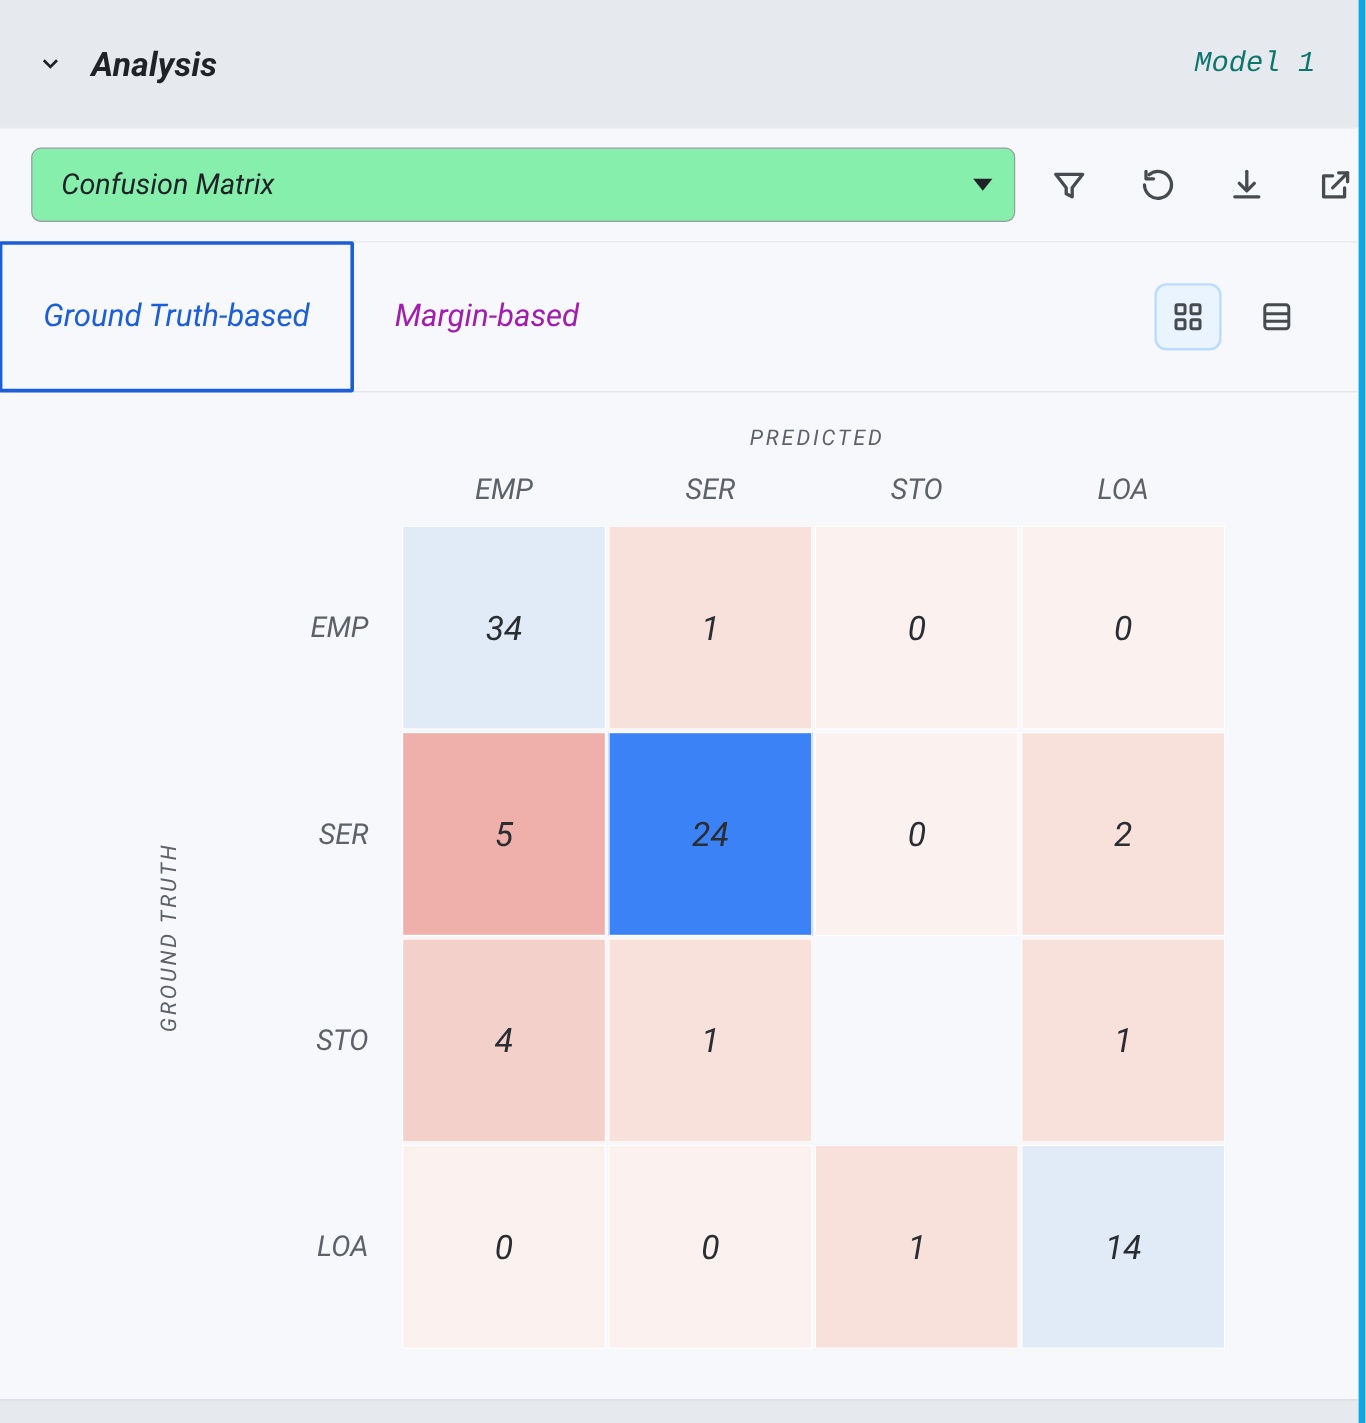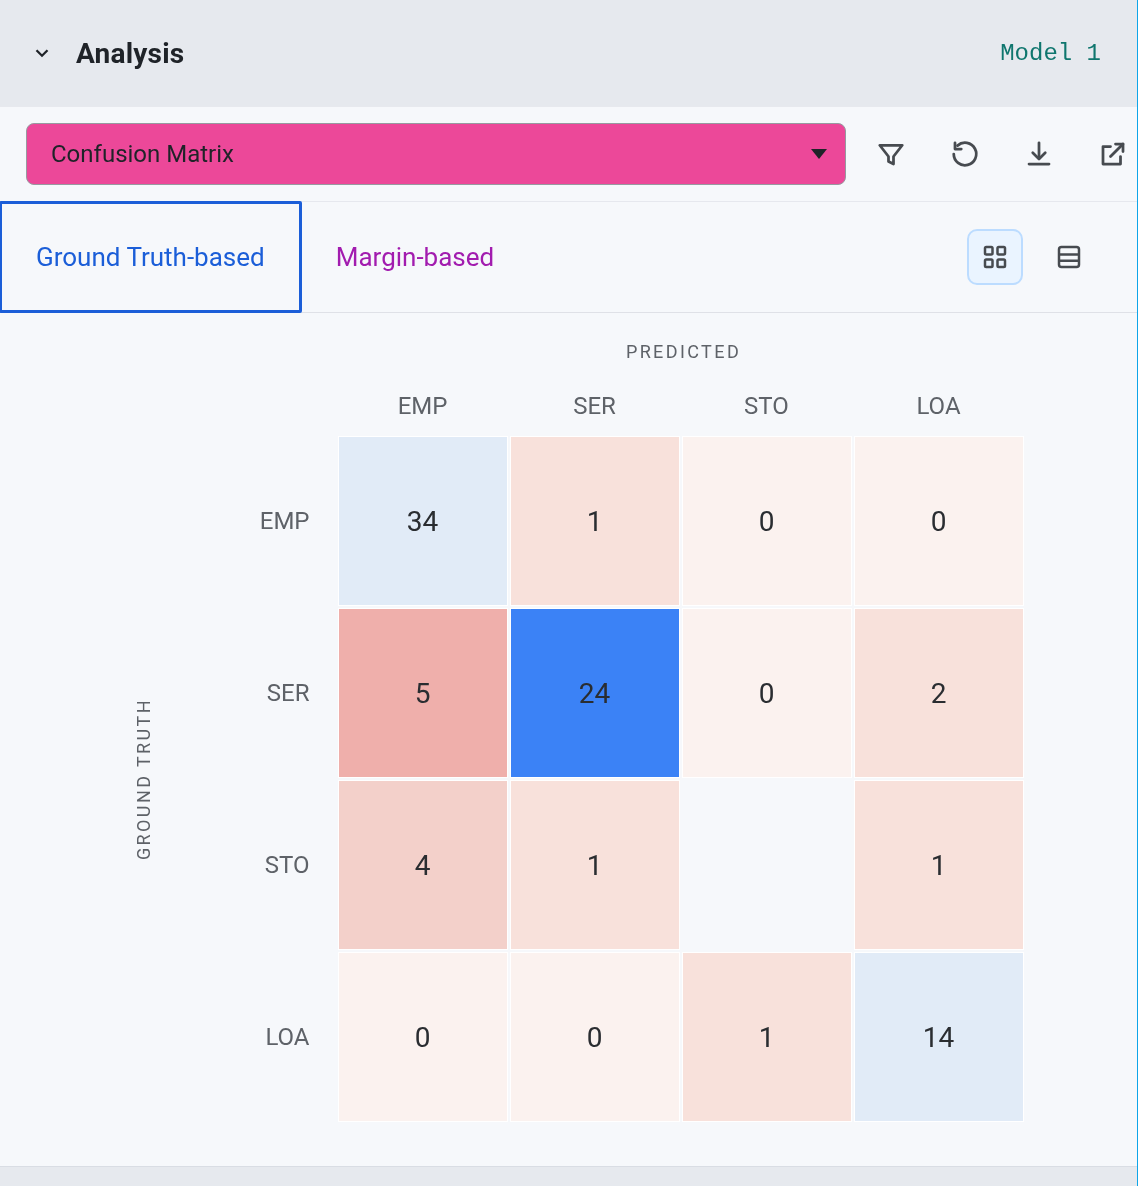--- a/index.html
+++ b/index.html
@@ -8,21 +8,22 @@
       height: 1186px;
       font-family: -apple-system, BlinkMacSystemFont, "Segoe UI", Roboto, Helvetica, Arial, sans-serif;
       background: #e6e9ee;
       color: #1f2328;
     }
     .panel {
       width: 100%;
       height: 100%;
       display: flex;
       flex-direction: column;
-      border-right: 1px solid #0ea5e9;
+      border-right: 6px solid #0ea5e9;
+      font-style: italic;
     }
     
     .header {
       height: 106px;
       background: #e6e9ee;
       display: flex;
       align-items: center;
       justify-content: space-between;
       padding: 0 36px 0 28px;
     }
@@ -52,21 +53,21 @@
       border-top: 1px solid #e7e9ee;
       padding: 16px 30px 16px 26px;
       display: flex;
       align-items: center;
       gap: 26px;
     }
     .select-wrap {
       flex: 0 0 820px;
       max-width: 820px;
       height: 62px;
-      background: #ec4899;
+      background: #86efac;
       border: 1px solid #979aa0;
       border-radius: 8px;
       display: flex;
       align-items: center;
       padding: 0 24px;
       position: relative;
     }
     .select-text {
       font-size: 24px;
       color: #1f2328;
@@ -94,21 +95,21 @@
       color: #474b50;
     }
     .tool-btn svg { width: 30px; height: 30px; stroke: currentColor; fill: none; stroke-width: 2.2; stroke-linecap: round; stroke-linejoin: round; }
     
     .tabs-row {
       background: #f6f8fb;
       border-top: 1px solid #e6e8ee;
       border-bottom: 1px solid #dfe1e7;
       display: flex;
       align-items: stretch;
-      height: 112px;
+      height: 126px;
       padding-right: 40px;
     }
     .tab {
       display: flex;
       align-items: center;
       padding: 0 34px;
       font-size: 26px;
       color: #a21caf;
       position: relative;
     }
@@ -141,21 +142,21 @@
       padding: 28px 40px 20px 40px;
       display: flex;
       flex-direction: column;
       align-items: center;
     }
     .axis-top-title {
       font-size: 18px;
       letter-spacing: 2.4px;
       color: #5e6268;
       text-align: center;
-      margin-bottom: 16px;
+      margin-bottom: 4px;
       margin-left: 220px;
       padding-left: 10px;
     }
     .matrix-grid {
       display: grid;
       grid-template-columns: 60px 160px repeat(4, 170px);
       grid-template-rows: 56px repeat(4, 170px);
       gap: 2px;
       align-items: stretch;
       justify-items: stretch;

